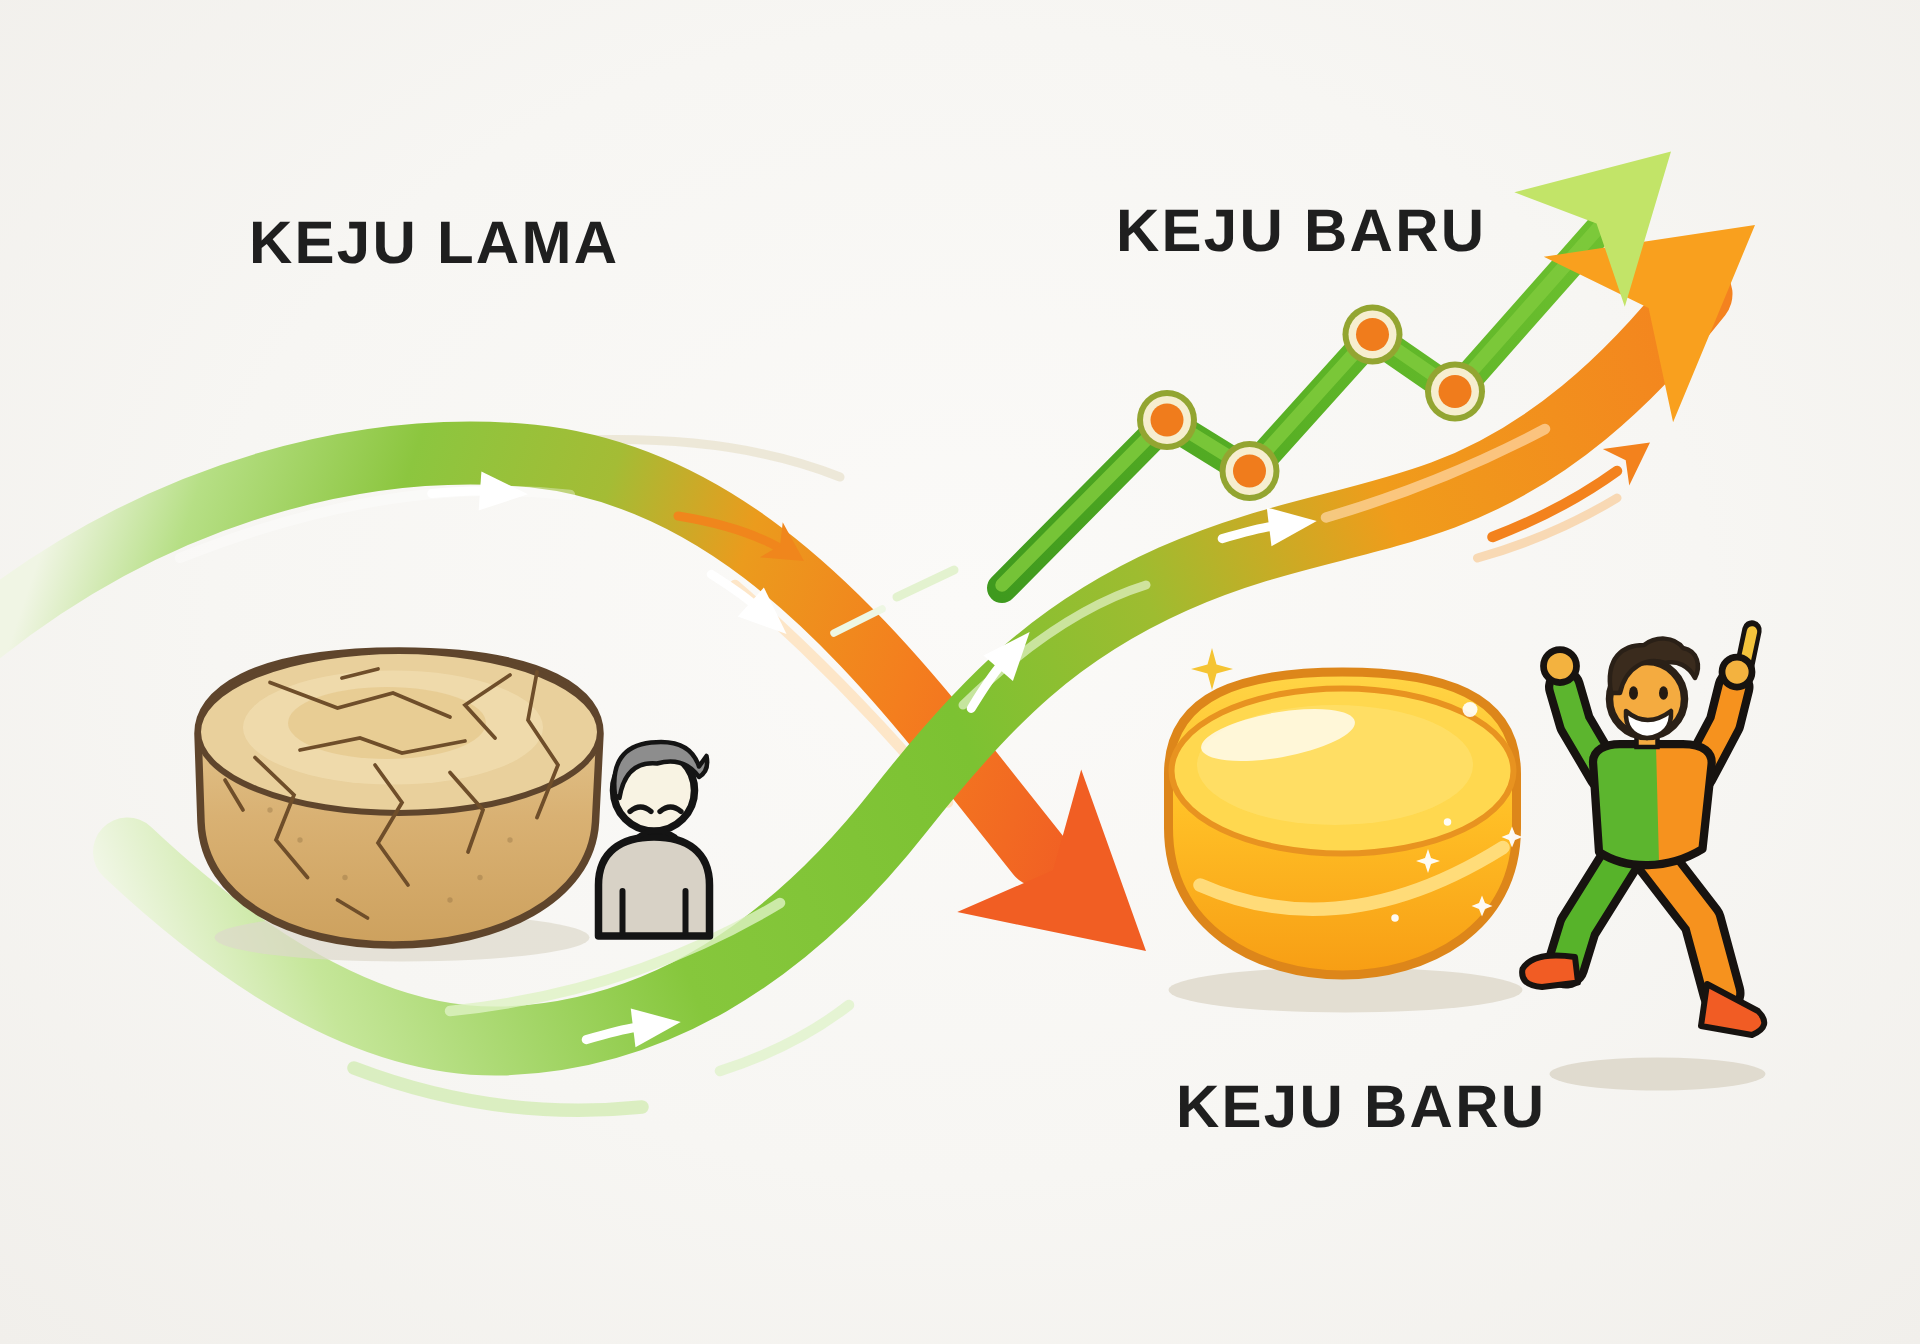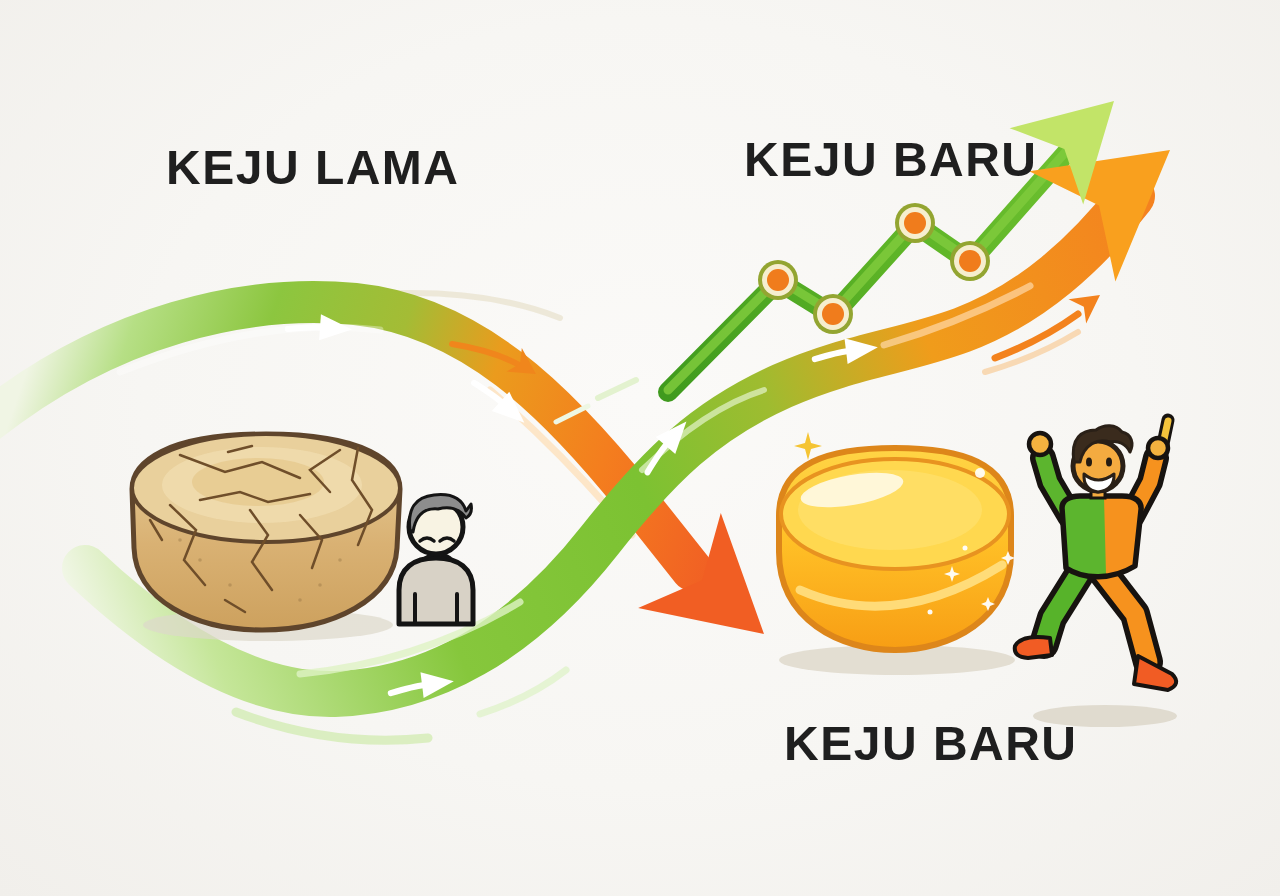--- a/index.html
+++ b/index.html
@@ -3,21 +3,21 @@
 <meta charset="utf-8">
 <style>
   html,body{margin:0;padding:0;background:#e9e7e2;}
   .canvas{
     position:relative;width:1280px;height:896px;overflow:hidden;
     background:radial-gradient(ellipse at 50% 45%, #fbfaf8 0%, #f7f6f3 55%, #f1efeb 100%);
     font-family:"Liberation Sans", sans-serif;
   }
   .scene-svg{position:absolute;left:0;top:0;width:1280px;height:896px;}
   .label{
-    position:absolute;font-weight:bold;font-size:48px;letter-spacing:1.5px;
+    position:absolute;font-weight:bold;font-size:40px;letter-spacing:1.5px;
     color:#1f1f1f;white-space:nowrap;
   }
   .label-old{left:166px;top:140px;}
   .label-new-top{left:744px;top:132px;}
   .label-new-bottom{left:784px;top:716px;}
 </style>
 </head>
 <body>
 
 <div class="canvas">

